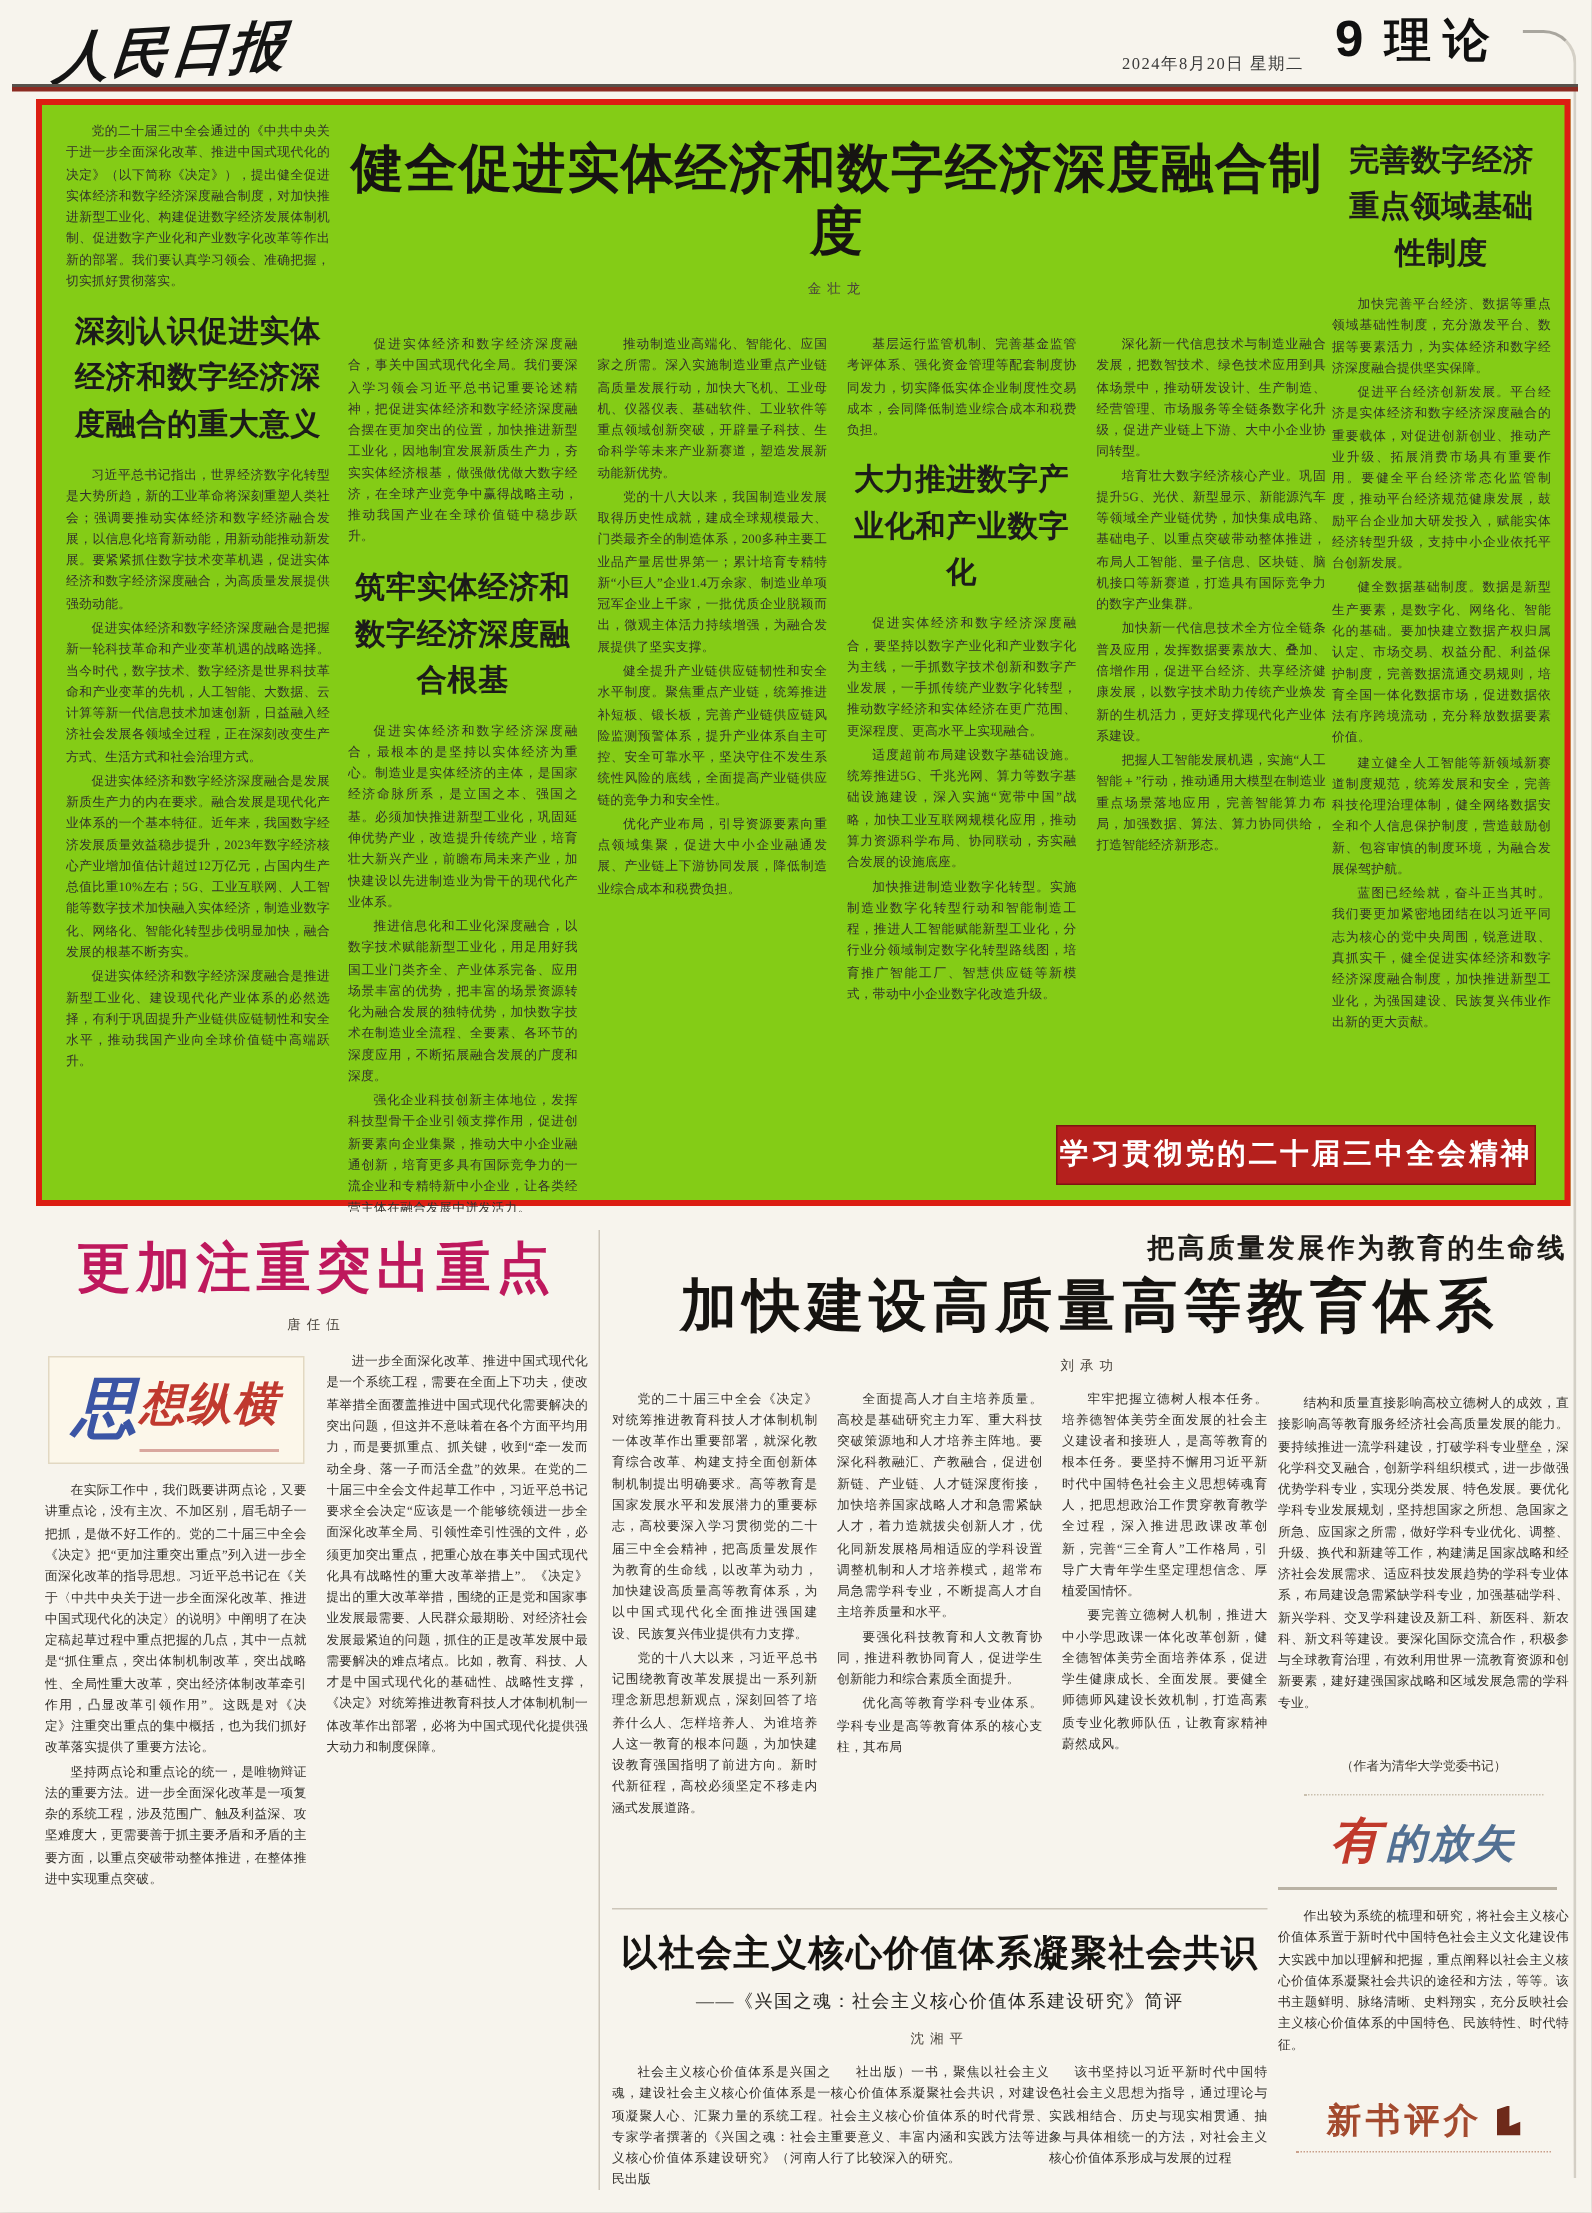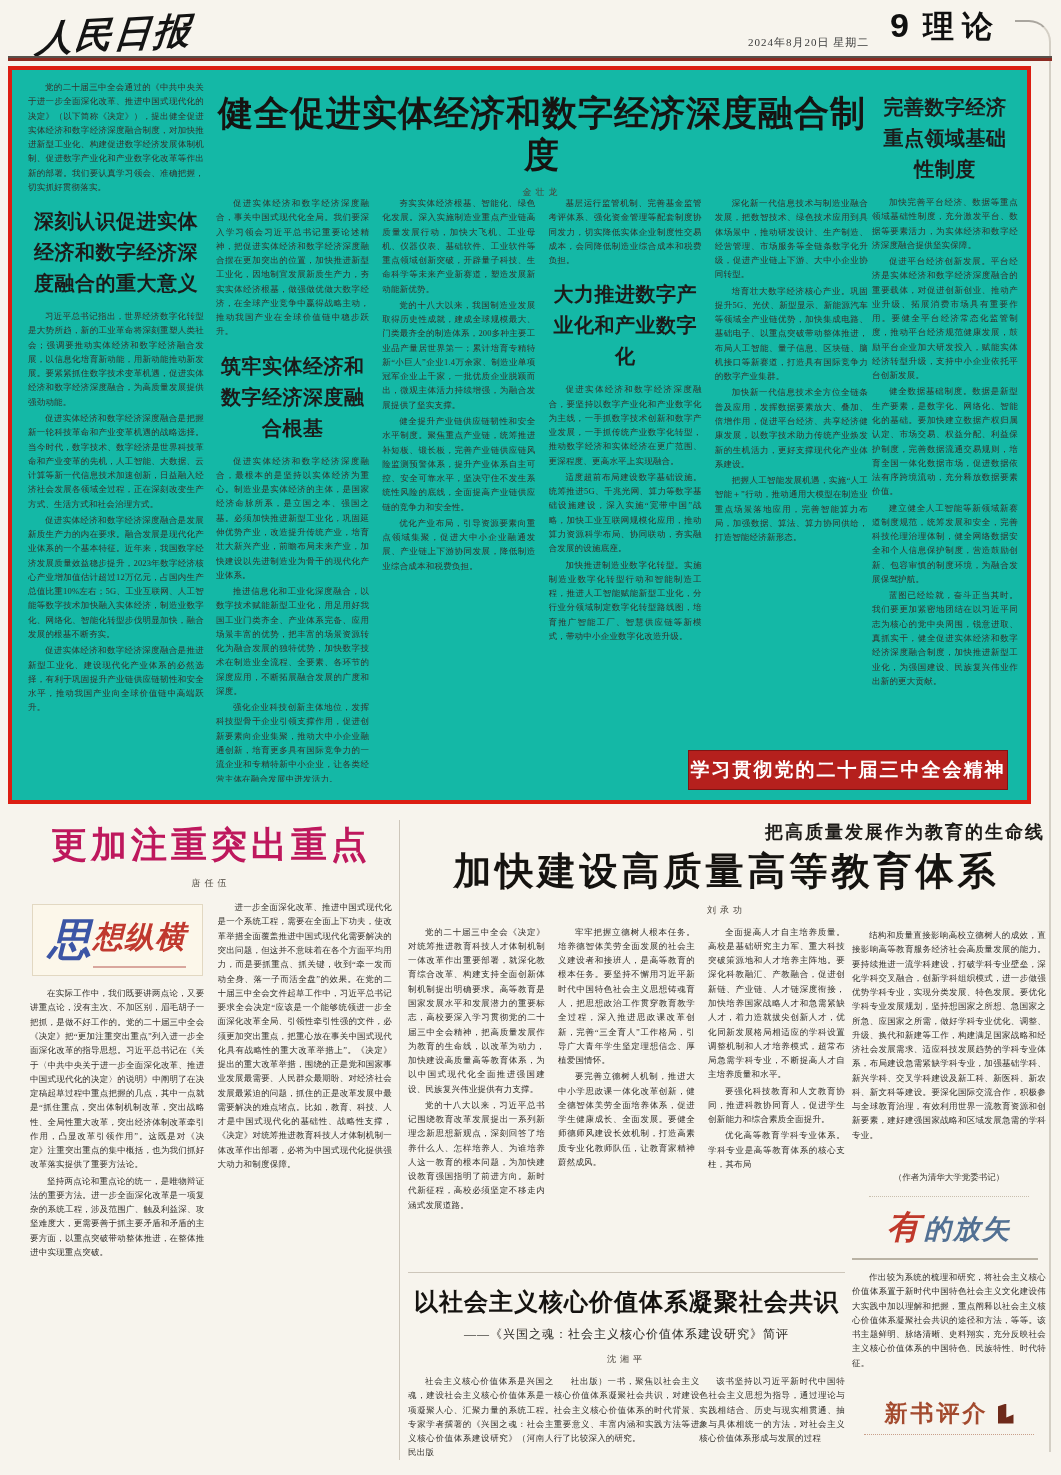--- a/index.html
+++ b/index.html
@@ -11,33 +11,33 @@
       font-style:italic;transform:rotate(-3deg) skewX(-8deg);color:#141414;letter-spacing:2px;}
   .issue-date{position:absolute;left:748px;top:35px;font-size:11px;color:#3a3a3a;letter-spacing:1px;}
   .page-no{position:absolute;left:890px;top:6px;color:#101010;}
   .page-no .num{font-size:34px;font-weight:900;font-family:"Liberation Sans","DejaVu Sans",sans-serif;margin-right:14px;}
   .page-no .sec{font-size:31px;font-weight:900;letter-spacing:8px;}
   .corner-frame{position:absolute;top:20px;right:10px;width:34px;height:1430px;
       border-top:2px solid #6b665e;border-right:2px solid #b9b2a6;border-top-right-radius:22px;opacity:.55;}
   .head-rule{position:absolute;left:8px;top:56px;width:1044px;height:5px;
       background:linear-gradient(to bottom,#57514b 0,#57514b 2px,#8c2b22 2px,#8c2b22 5px);}
   
-  .top-box{position:absolute;left:8px;top:66px;width:1015px;height:730px;
-      border:4px solid #dc1e12;background:#14b8a6;}
+  .top-box{position:absolute;left:24px;top:66px;width:1015px;height:730px;
+      border:4px solid #dc1e12;background:#84cc16;}
   .smalltext{font-size:8.5px;line-height:1.68;color:#33302c;text-align:justify;letter-spacing:.2px;}
   .para{margin:0 0 2px;text-indent:2em;}
   .colhead{font-family:"Liberation Sans","DejaVu Sans",sans-serif;font-size:20px;font-weight:900;
       color:#1c1b1a;text-align:center;line-height:1.55;margin:12px 2px 10px;letter-spacing:.5px;}
   .tb-leftcol{position:absolute;left:16px;top:10px;width:176px;height:702px;overflow:hidden;}
   .tb-main{position:absolute;left:204px;top:22px;width:652px;text-align:center;}
   .lead-headline{margin:0;font-family:"Liberation Sans","DejaVu Sans",sans-serif;
       font-size:35px;font-weight:900;color:#161412;letter-spacing:1px;line-height:1.2;}
   .byline{text-align:center;font-size:9px;color:#4a443c;margin-top:10px;letter-spacing:4px;}
   .tb-cols{position:absolute;left:204px;top:126px;width:652px;height:586px;display:flex;gap:13px;}
-  .tcol{flex:1;height:100%;overflow:hidden;}
+  .tcol{flex:1;height:100%;overflow:hidden;margin-top:26px;}
   .tb-rightcol{position:absolute;left:860px;top:10px;width:146px;height:662px;overflow:hidden;}
   .banner{position:absolute;left:676px;top:680px;width:318px;height:38px;background:#b5201d;
       border:1px solid #7e1513;color:#fff;font-family:"Liberation Sans","DejaVu Sans",sans-serif;
       font-size:19px;font-weight:900;line-height:37px;text-align:center;letter-spacing:2px;}
   
   .v-divider{position:absolute;left:399px;top:820px;width:1px;height:640px;background:#cdc6ba;}
   .h-divider{position:absolute;left:408px;top:1272px;width:437px;height:1px;background:#cdc6ba;}
   .bl-article{position:absolute;left:30px;top:818px;width:362px;height:644px;}
   .bl-headline{margin:6px 0 0;text-align:center;font-size:36px;font-weight:900;color:#be185d;letter-spacing:4px;line-height:1.2;}
   .bl-cols{display:flex;gap:13px;height:528px;margin-top:10px;overflow:hidden;}
@@ -109,21 +109,21 @@
             <p class="para">促进实体经济和数字经济深度融合，事关中国式现代化全局。我们要深入学习领会习近平总书记重要论述精神，把促进实体经济和数字经济深度融合摆在更加突出的位置，加快推进新型工业化，因地制宜发展新质生产力，夯实实体经济根基，做强做优做大数字经济，在全球产业竞争中赢得战略主动，推动我国产业在全球价值链中稳步跃升。</p>
           </div>
         <h3 class="colhead">筑牢实体经济和数字经济深度融合根基</h3>
         <div>
             <p class="para">促进实体经济和数字经济深度融合，最根本的是坚持以实体经济为重心。制造业是实体经济的主体，是国家经济命脉所系，是立国之本、强国之基。必须加快推进新型工业化，巩固延伸优势产业，改造提升传统产业，培育壮大新兴产业，前瞻布局未来产业，加快建设以先进制造业为骨干的现代化产业体系。</p>
             <p class="para">推进信息化和工业化深度融合，以数字技术赋能新型工业化，用足用好我国工业门类齐全、产业体系完备、应用场景丰富的优势，把丰富的场景资源转化为融合发展的独特优势，加快数字技术在制造业全流程、全要素、各环节的深度应用，不断拓展融合发展的广度和深度。</p>
             <p class="para">强化企业科技创新主体地位，发挥科技型骨干企业引领支撑作用，促进创新要素向企业集聚，推动大中小企业融通创新，培育更多具有国际竞争力的一流企业和专精特新中小企业，让各类经营主体在融合发展中迸发活力。</p>
           </div>
       </div>
       <div class="tcol smalltext">
-          <p class="para">夯实实体经济根基、智能化、绿色化发展。深入实施制造业重点产业链高质量发展行动，加快大飞机、工业母机、仪器仪表、基础软件、工业软件等重点领域创新突破，开辟量子科技、生命科学等未来产业新赛道，塑造发展新动能新优势。</p>
+          <p class="para">推动制造业高端化、智能化、应国家之所需。深入实施制造业重点产业链高质量发展行动，加快大飞机、工业母机、仪器仪表、基础软件、工业软件等重点领域创新突破，开辟量子科技、生命科学等未来产业新赛道，塑造发展新动能新优势。</p>
           <p class="para">党的十八大以来，我国制造业发展取得历史性成就，建成全球规模最大、门类最齐全的制造体系，200多种主要工业品产量居世界第一；累计培育专精特新“小巨人”企业1.4万余家、制造业单项冠军企业上千家，一批优质企业脱颖而出，微观主体活力持续增强，为融合发展提供了坚实支撑。</p>
           <p class="para">健全提升产业链供应链韧性和安全水平制度。聚焦重点产业链，统筹推进补短板、锻长板，完善产业链供应链风险监测预警体系，提升产业体系自主可控、安全可靠水平，坚决守住不发生系统性风险的底线，全面提高产业链供应链的竞争力和安全性。</p>
           <p class="para">优化产业布局，引导资源要素向重点领域集聚，促进大中小企业融通发展、产业链上下游协同发展，降低制造业综合成本和税费负担。</p>
         </div>
       <div class="tcol smalltext">
         <div>
             <p class="para">基层运行监管机制、完善基金监管考评体系、强化资金管理等配套制度协同发力，切实降低实体企业制度性交易成本，会同降低制造业综合成本和税费负担。</p>
           </div>
         <h3 class="colhead">大力推进数字产业化和产业数字化</h3>
         <div>
@@ -178,27 +178,27 @@
   <section class="mid-article">
     <div class="kicker">把高质量发展作为教育的生命线</div>
     <h2 class="mid-headline">加快建设高质量高等教育体系</h2>
     <div class="byline">刘承功</div>
     <div class="mid-cols">
       <div class="mcol smalltext">
           <p class="para">党的二十届三中全会《决定》对统筹推进教育科技人才体制机制一体改革作出重要部署，就深化教育综合改革、构建支持全面创新体制机制提出明确要求。高等教育是国家发展水平和发展潜力的重要标志，高校要深入学习贯彻党的二十届三中全会精神，把高质量发展作为教育的生命线，以改革为动力，加快建设高质量高等教育体系，为以中国式现代化全面推进强国建设、民族复兴伟业提供有力支撑。</p>
           <p class="para">党的十八大以来，习近平总书记围绕教育改革发展提出一系列新理念新思想新观点，深刻回答了培养什么人、怎样培养人、为谁培养人这一教育的根本问题，为加快建设教育强国指明了前进方向。新时代新征程，高校必须坚定不移走内涵式发展道路。</p>
         </div>
       <div class="mcol smalltext">
-          <p class="para">牢牢把握立德树人根本任务。培养德智体美劳全面发展的社会主义建设者和接班人，是高等教育的根本任务。要坚持不懈用习近平新时代中国特色社会主义思想铸魂育人，把思想政治工作贯穿教育教学全过程，深入推进思政课改革创新，完善“三全育人”工作格局，引导广大青年学生坚定理想信念、厚植爱国情怀。</p>
-          <p class="para">要完善立德树人机制，推进大中小学思政课一体化改革创新，健全德智体美劳全面培养体系，促进学生健康成长、全面发展。要健全师德师风建设长效机制，打造高素质专业化教师队伍，让教育家精神蔚然成风。</p>
-        </div>
-      <div class="mcol smalltext">
           <p class="para">全面提高人才自主培养质量。高校是基础研究主力军、重大科技突破策源地和人才培养主阵地。要深化科教融汇、产教融合，促进创新链、产业链、人才链深度衔接，加快培养国家战略人才和急需紧缺人才，着力造就拔尖创新人才，优化同新发展格局相适应的学科设置调整机制和人才培养模式，超常布局急需学科专业，不断提高人才自主培养质量和水平。</p>
           <p class="para">要强化科技教育和人文教育协同，推进科教协同育人，促进学生创新能力和综合素质全面提升。</p>
           <p class="para">优化高等教育学科专业体系。学科专业是高等教育体系的核心支柱，其布局</p>
+        </div>
+      <div class="mcol smalltext">
+          <p class="para">牢牢把握立德树人根本任务。培养德智体美劳全面发展的社会主义建设者和接班人，是高等教育的根本任务。要坚持不懈用习近平新时代中国特色社会主义思想铸魂育人，把思想政治工作贯穿教育教学全过程，深入推进思政课改革创新，完善“三全育人”工作格局，引导广大青年学生坚定理想信念、厚植爱国情怀。</p>
+          <p class="para">要完善立德树人机制，推进大中小学思政课一体化改革创新，健全德智体美劳全面培养体系，促进学生健康成长、全面发展。要健全师德师风建设长效机制，打造高素质专业化教师队伍，让教育家精神蔚然成风。</p>
         </div>
     </div>
   </section>
 
   <div class="h-divider"></div>
 
   <section class="review-article">
     <h2 class="rv-headline">以社会主义核心价值体系凝聚社会共识</h2>
     <div class="rv-subtitle">——《兴国之魂：社会主义核心价值体系建设研究》简评</div>
     <div class="byline">沈湘平</div>

